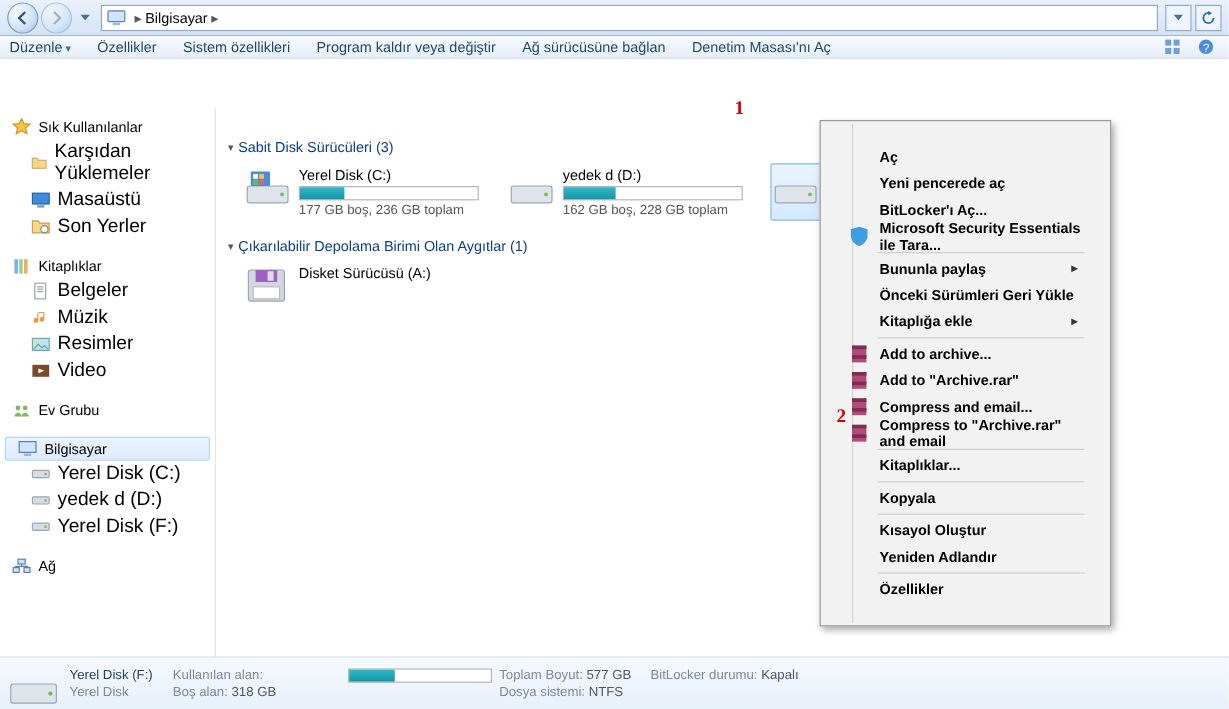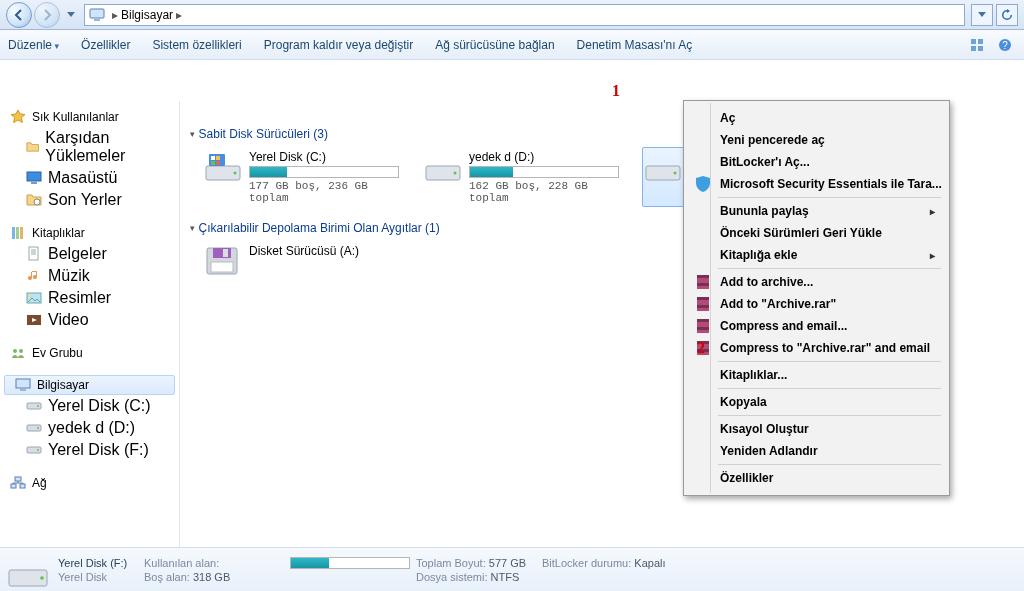--- a/index.html
+++ b/index.html
@@ -9,21 +9,21 @@
   .titlebar { height: 30px; background: linear-gradient(#eaf1fb, #d6e4f5); display: flex; align-items: center; padding: 0 6px; border-bottom: 1px solid #a0b7d6; }
   .nav-btn { width: 26px; height: 26px; border-radius: 50%; border: 1px solid #7a9ec7; background: radial-gradient(circle at 30% 30%, #f7fbff, #cfe3f7 60%, #8fb9e5); margin-right: 2px; display:flex;align-items:center;justify-content:center; }
   .nav-down { width: 14px; height:20px; margin-left:2px; display:flex;align-items:center;justify-content:center; }
   .addressbar { flex: 1; height: 22px; background: #fff; border: 1px solid #8faad0; margin: 0 6px; display: flex; align-items: center; padding: 0 4px; }
   .bc-icon { width: 16px; height: 14px; margin-right: 4px; }
   .bc-sep { margin: 0 3px; color: #555; }
   .nav-right { display: flex; align-items: center; gap: 3px; }
   .sq-btn { width: 22px; height: 22px; border: 1px solid #8faad0; background:#eef5ff; display:flex;align-items:center;justify-content:center;}
 
   
-  .toolbar { height: 30px; background: linear-gradient(#f8fbfe, #e6eef9); border-bottom: 1px solid #d0dceb; display:flex; align-items:center; padding: 0 8px; gap: 22px; color:#1b486f; font-size:12px;}
+  .toolbar { height: 19px; background: linear-gradient(#f8fbfe, #e6eef9); border-bottom: 1px solid #d0dceb; display:flex; align-items:center; padding: 0 8px; gap: 22px; color:#1b486f; font-size:12px;}
   .toolbar .item { cursor: default; }
   .toolbar .dd::after { content: " ▾"; font-size:9px; color:#3b6fa3; }
   .toolbar-right { margin-left:auto; display:flex; gap:6px; }
   .tool-icon { width:22px;height:22px; display:flex;align-items:center;justify-content:center; border:1px solid transparent; }
 
   
   .main { display:flex; height: calc(591px - 30px - 30px - 44px); margin-top: 41px; }
 
   
   .sidebar { width: 180px; border-right: 1px solid #e0e6ee; padding: 6px 0; overflow:auto; background:#fff; }
@@ -39,24 +39,24 @@
   .group-head { color:#0a3d8f; font-size:12px; margin: 4px 0 6px 0; display:flex; align-items:center; }
   .group-head::before { content:"▾"; font-size:9px; margin-right:4px; color:#555;}
   .drives-row { display:flex; gap:20px; margin-bottom: 14px; margin-left:12px; }
   .drive { width: 200px; display:flex; gap:8px; padding:2px; border:1px solid transparent; border-radius:2px;}
   .drive.selected { background: linear-gradient(#eaf4ff,#d4e9ff); border:1px solid #7fb6ef; }
   .drive-icon { width:36px; height:32px; }
   .drive-info { flex:1; }
   .drive-name { font-size:12px; }
   .drive-bar { height:12px; border:1px solid #b6b6b6; background:#fff; margin:2px 0; position:relative; }
   .drive-bar-fill { position:absolute; top:0; left:0; bottom:0; background:linear-gradient(#2fb8c9,#1795a5); }
-  .drive-stats { font-size:11px; color:#555;font-family:Liberation Mono, monospace;}
-
-  
-  .ctx { position:absolute; left:683px; top:100px; width:267px; background:#f2f2f2; border:1px solid #9a9a9a; box-shadow:2px 3px 6px rgba(0,0,0,.35); padding:6px; z-index:20; }
+  .drive-stats { font-size:11px; color:#555;}
+
+  
+  .ctx { position:absolute; left:683px; top:100px; width:243px; background:#f2f2f2; border:1px solid #9a9a9a; box-shadow:2px 3px 6px rgba(0,0,0,.35); padding:19px; z-index:20; }
   .ctx-item { height:22px; display:flex; align-items:center; padding-left:30px; position:relative; font-size:12px; color:#000;font-weight:bold;}
   .ctx-item.bold { font-weight:bold; }
   .ctx-sep { height:1px; background:#d0d0d0; margin:2px 2px 2px 28px; }
   .ctx-icon { position:absolute; left:4px; width:18px; height:18px; top:2px; }
   .ctx-arrow::after { content:"▸"; position:absolute; right:8px; font-size:10px; color:#333;}
   .ctx-stripe { position:absolute; left:26px; top:2px; bottom:2px; width:1px; background:#d4d4d4; }
 
   
   .annot { position:absolute; color:#d40000; font-weight:bold; font-size:16px; z-index:25; font-family:"Times New Roman",serif;}
   .annot1 { left:612px; top:82px; }

